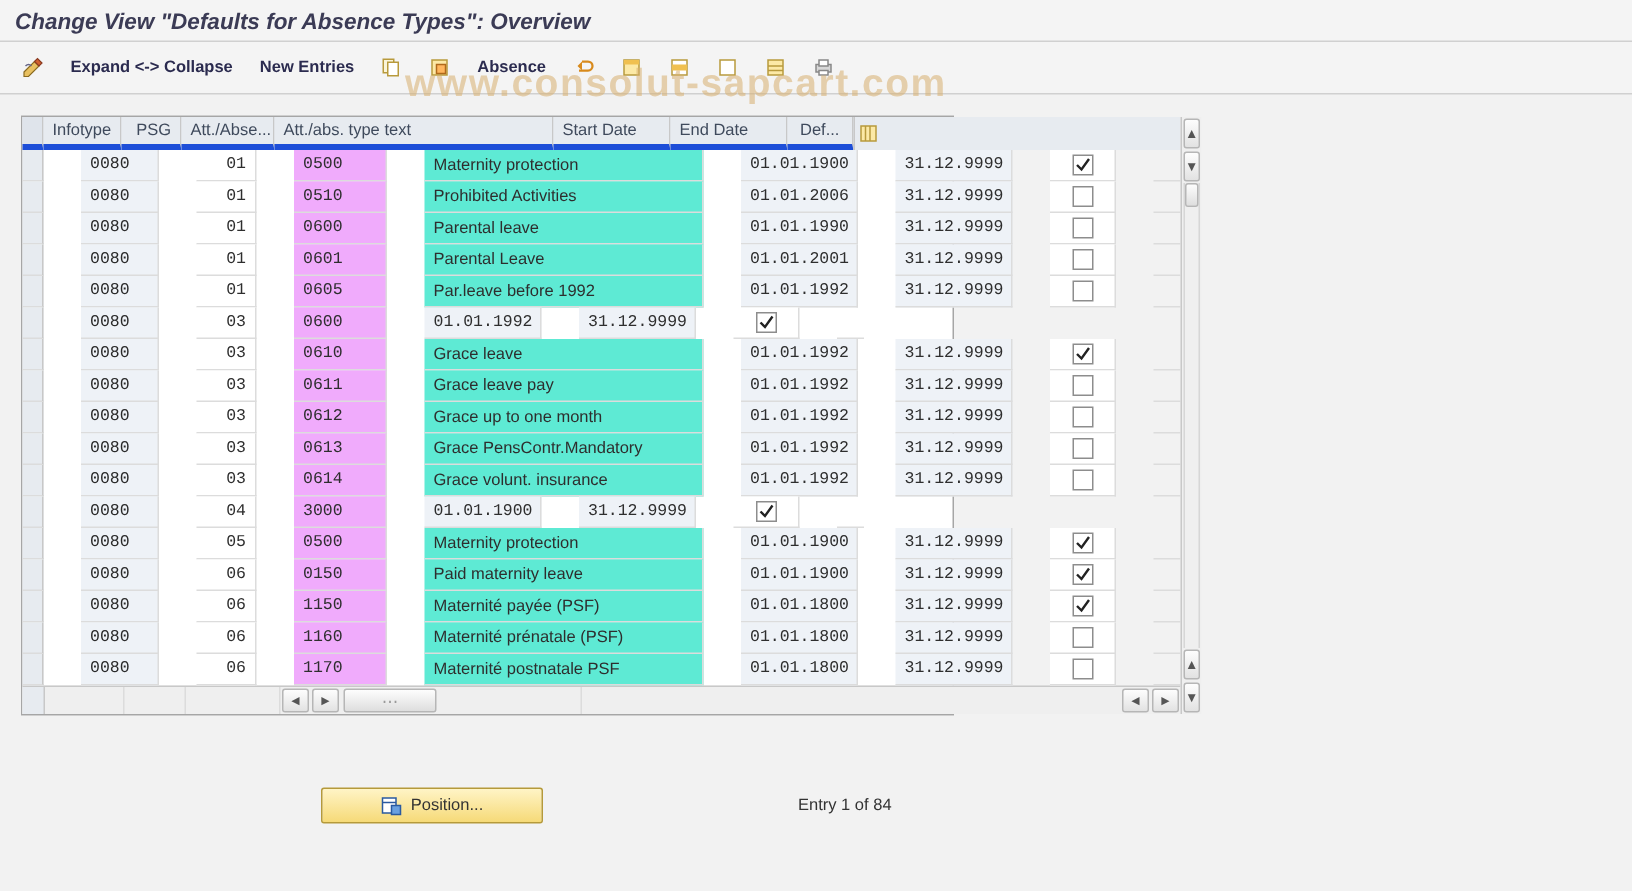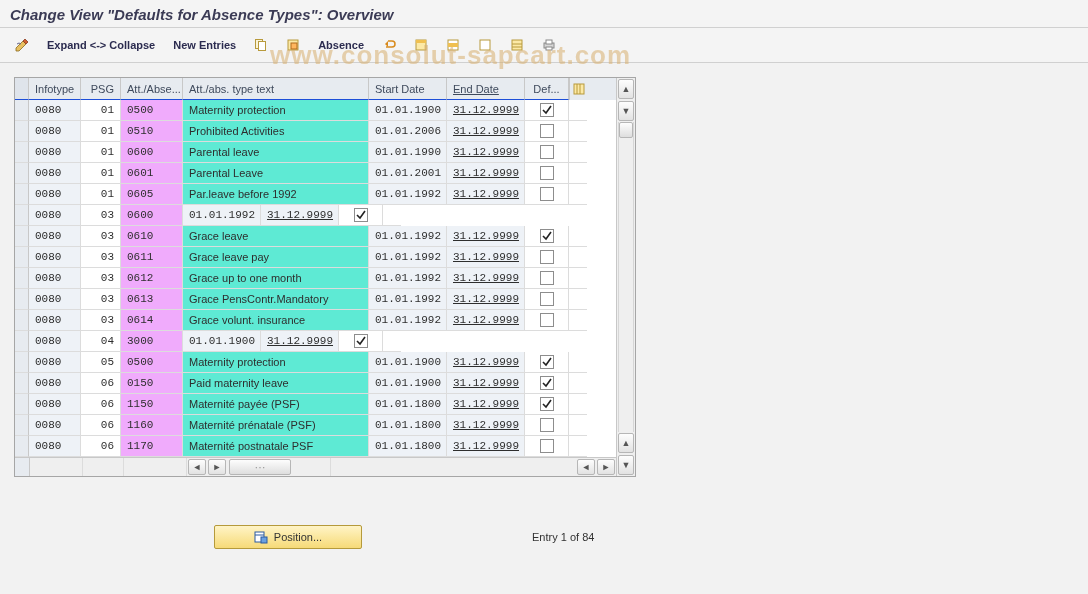--- a/index.html
+++ b/index.html
@@ -64,54 +64,55 @@
     width: 620px;
   }
   .grid-main { flex: 1 1 auto; }
   .grid-head {
     display: flex;
     background: #e7ebf0;
     height: 22px;
   }
   .grid-head .hcell {
     border-right: 1px solid #c8c8c8;
-    border-bottom: 1px solid #1d4ed8;
+    border-bottom: 4px solid #1d4ed8;
     padding: 0 6px;
     display: flex;
     align-items: center;
     color: #3f4a5c;
     font-size: 11px;
     white-space: nowrap;
     overflow: hidden;
     box-sizing: border-box;
   }
   .grid-row {
     display: flex;
     height: 21px;
+    gap: 25px;
   }
   .cell {
     border-right: 1px solid #dcdcdc;
     border-bottom: 1px solid #dcdcdc;
     display: flex;
     align-items: center;
     font-family: Consolas, "Courier New", monospace;
     font-size: 11px;
     padding: 0 6px;
     box-sizing: border-box;
     color: #2e2e2e;
     white-space: nowrap;
     overflow: hidden;
   }
   .w-sel { width: 14px; padding:0; background:#e7ebf0; border-right:1px solid #c8c8c8;}
   .w-info { width: 52px; background:#eef2f7; color:#2a2a2a; }
   .w-psg  { width: 40px; background:#fff; justify-content:flex-end; }
   .w-abs  { width: 62px; background:#f0abfc; }
   .w-text { width: 186px; background:#5eead4; font-family: Arial, Helvetica, sans-serif; font-size:11px; }
   .w-start{ width: 78px; background:#eef2f7; font-family: Consolas, "Courier New", monospace; }
-  .w-end  { width: 78px; background:#eef2f7; font-family: Consolas, "Courier New", monospace; text-decoration: underline; }
+  .w-end  { width: 78px; background:#eef2f7; font-family: Consolas, "Courier New", monospace; }
   .w-def  { width: 44px; background:#fff; justify-content:center; }
 
   .hcell.w-sel{ background:#dfe4eb; }
   .hcell.w-info, .hcell.w-psg, .hcell.w-abs, .hcell.w-text,
   .hcell.w-start, .hcell.w-end, .hcell.w-def { background:#e7ebf0; font-family: Arial; }
 
   .chk {
     width: 12px; height: 12px; border: 1px solid #8d8d8d; background:#fff; display:inline-flex; align-items:center; justify-content:center;
   }
 

